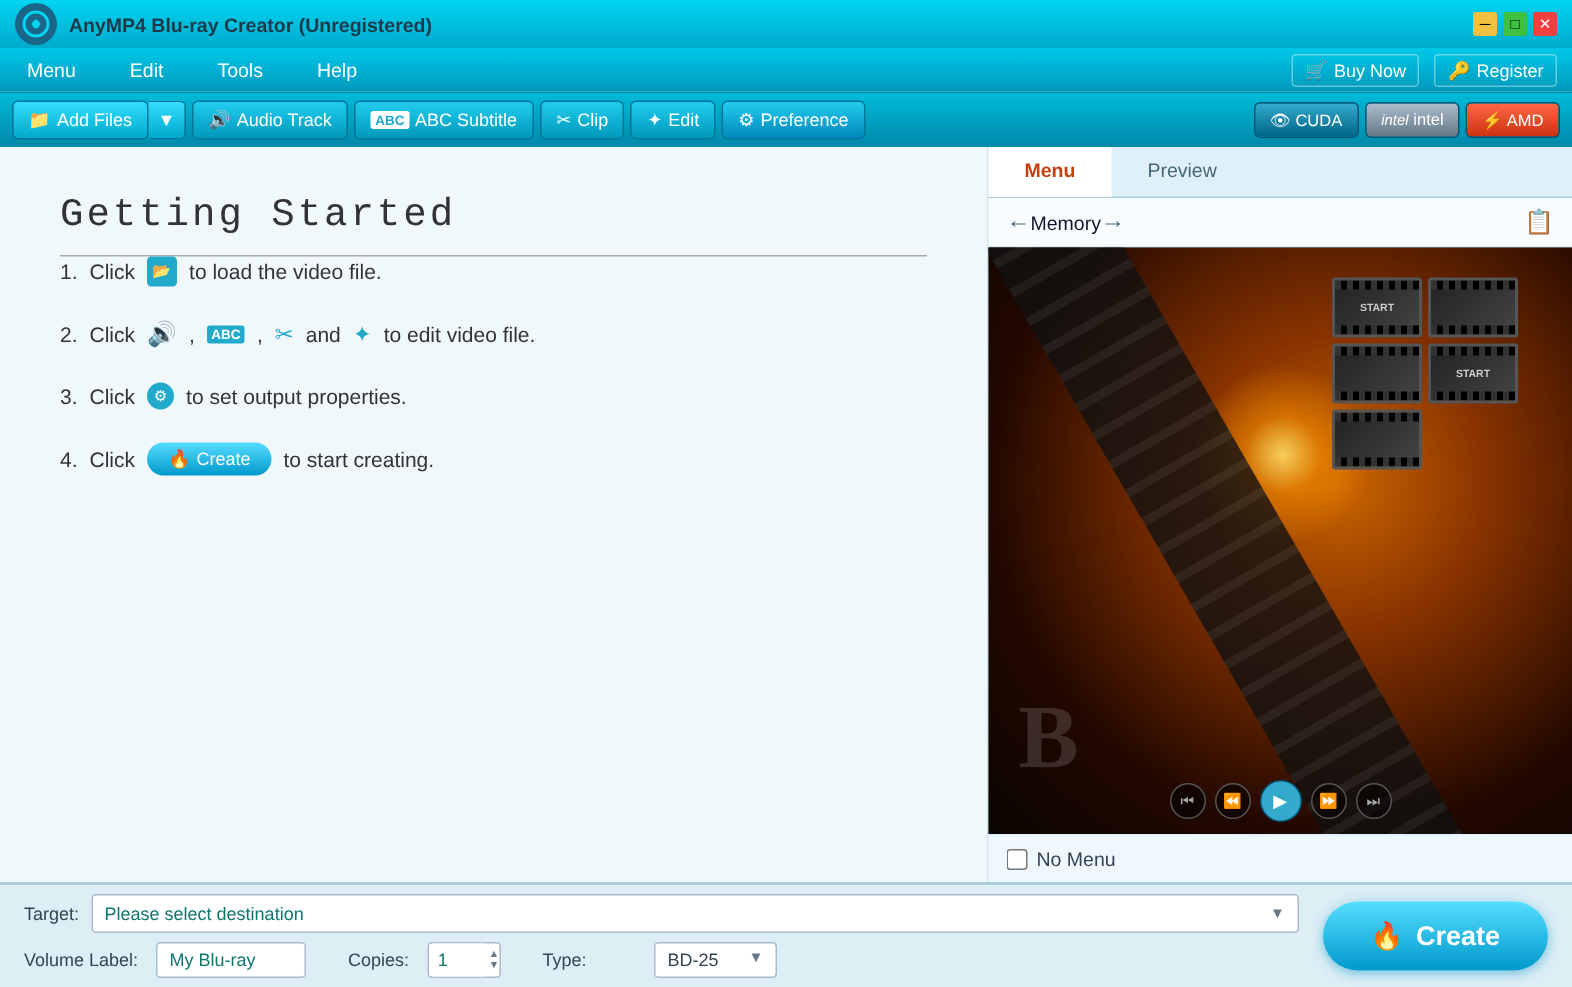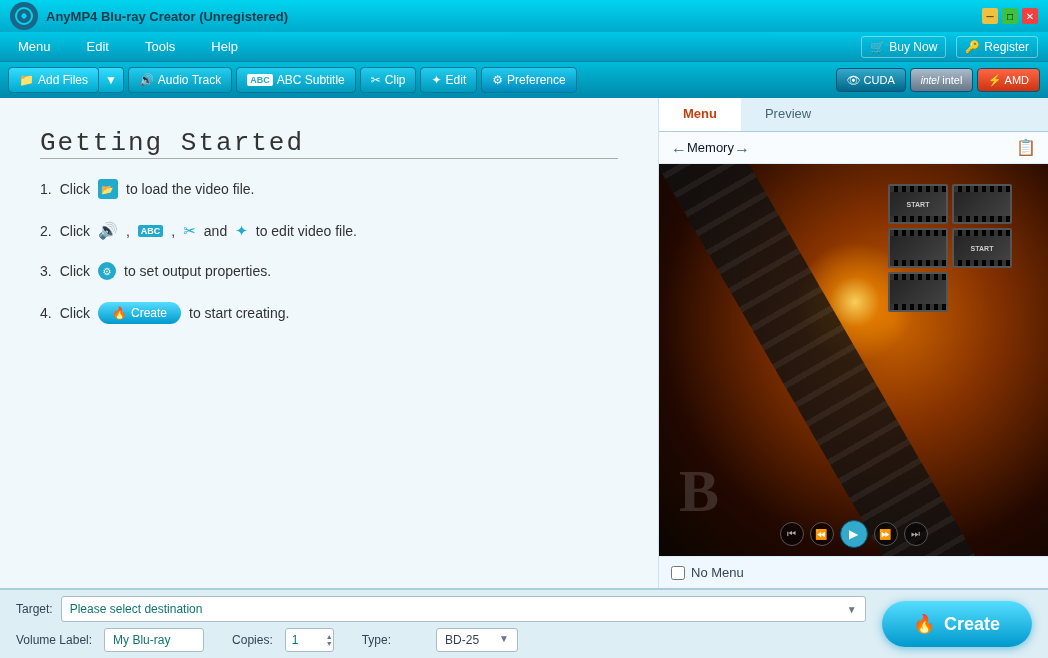--- a/index.html
+++ b/index.html
@@ -113,21 +113,21 @@
       padding: 30px 40px;
       display: flex;
       flex-direction: column;
       gap: 0;
     }
     .getting-started-title {
       font-family: 'Courier New', monospace;
       font-size: 26px;
       color: #333;
       border-bottom: 1px solid #aaa;
-      margin-bottom: 20px;
+      padding-bottom: 12px;
       letter-spacing: 2px;
     }
     .step { display: flex; align-items: center; gap: 8px; margin-bottom: 22px; font-size: 14px; color: #333; }
     .step-num { color: #333; }
     .icon-load {
       width: 20px; height: 20px;
       background: #22aacc;
       border-radius: 3px;
       display: inline-flex; align-items: center; justify-content: center;
       color: white; font-size: 10px;

